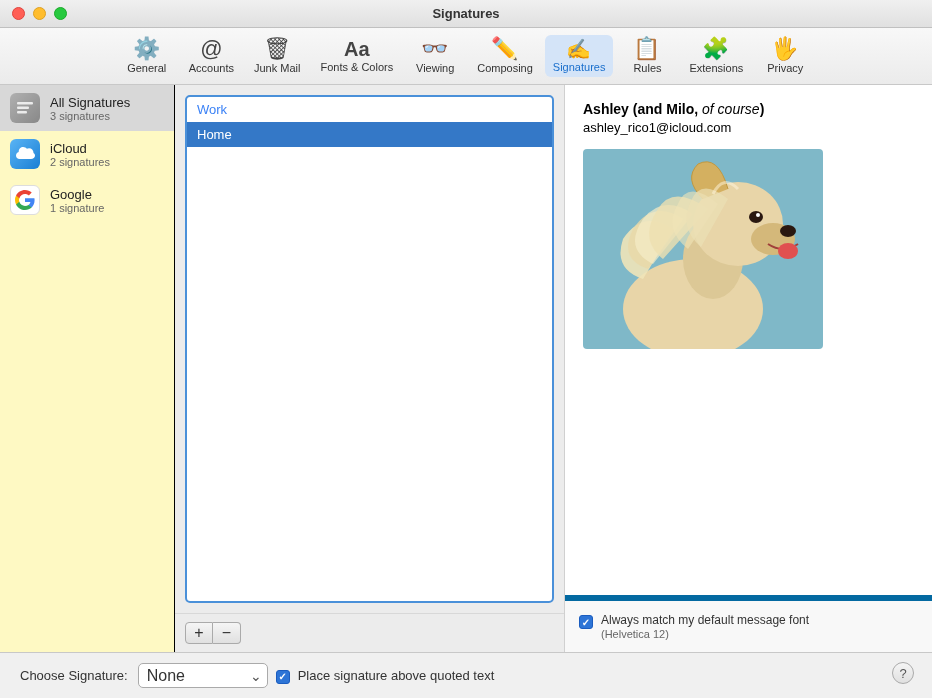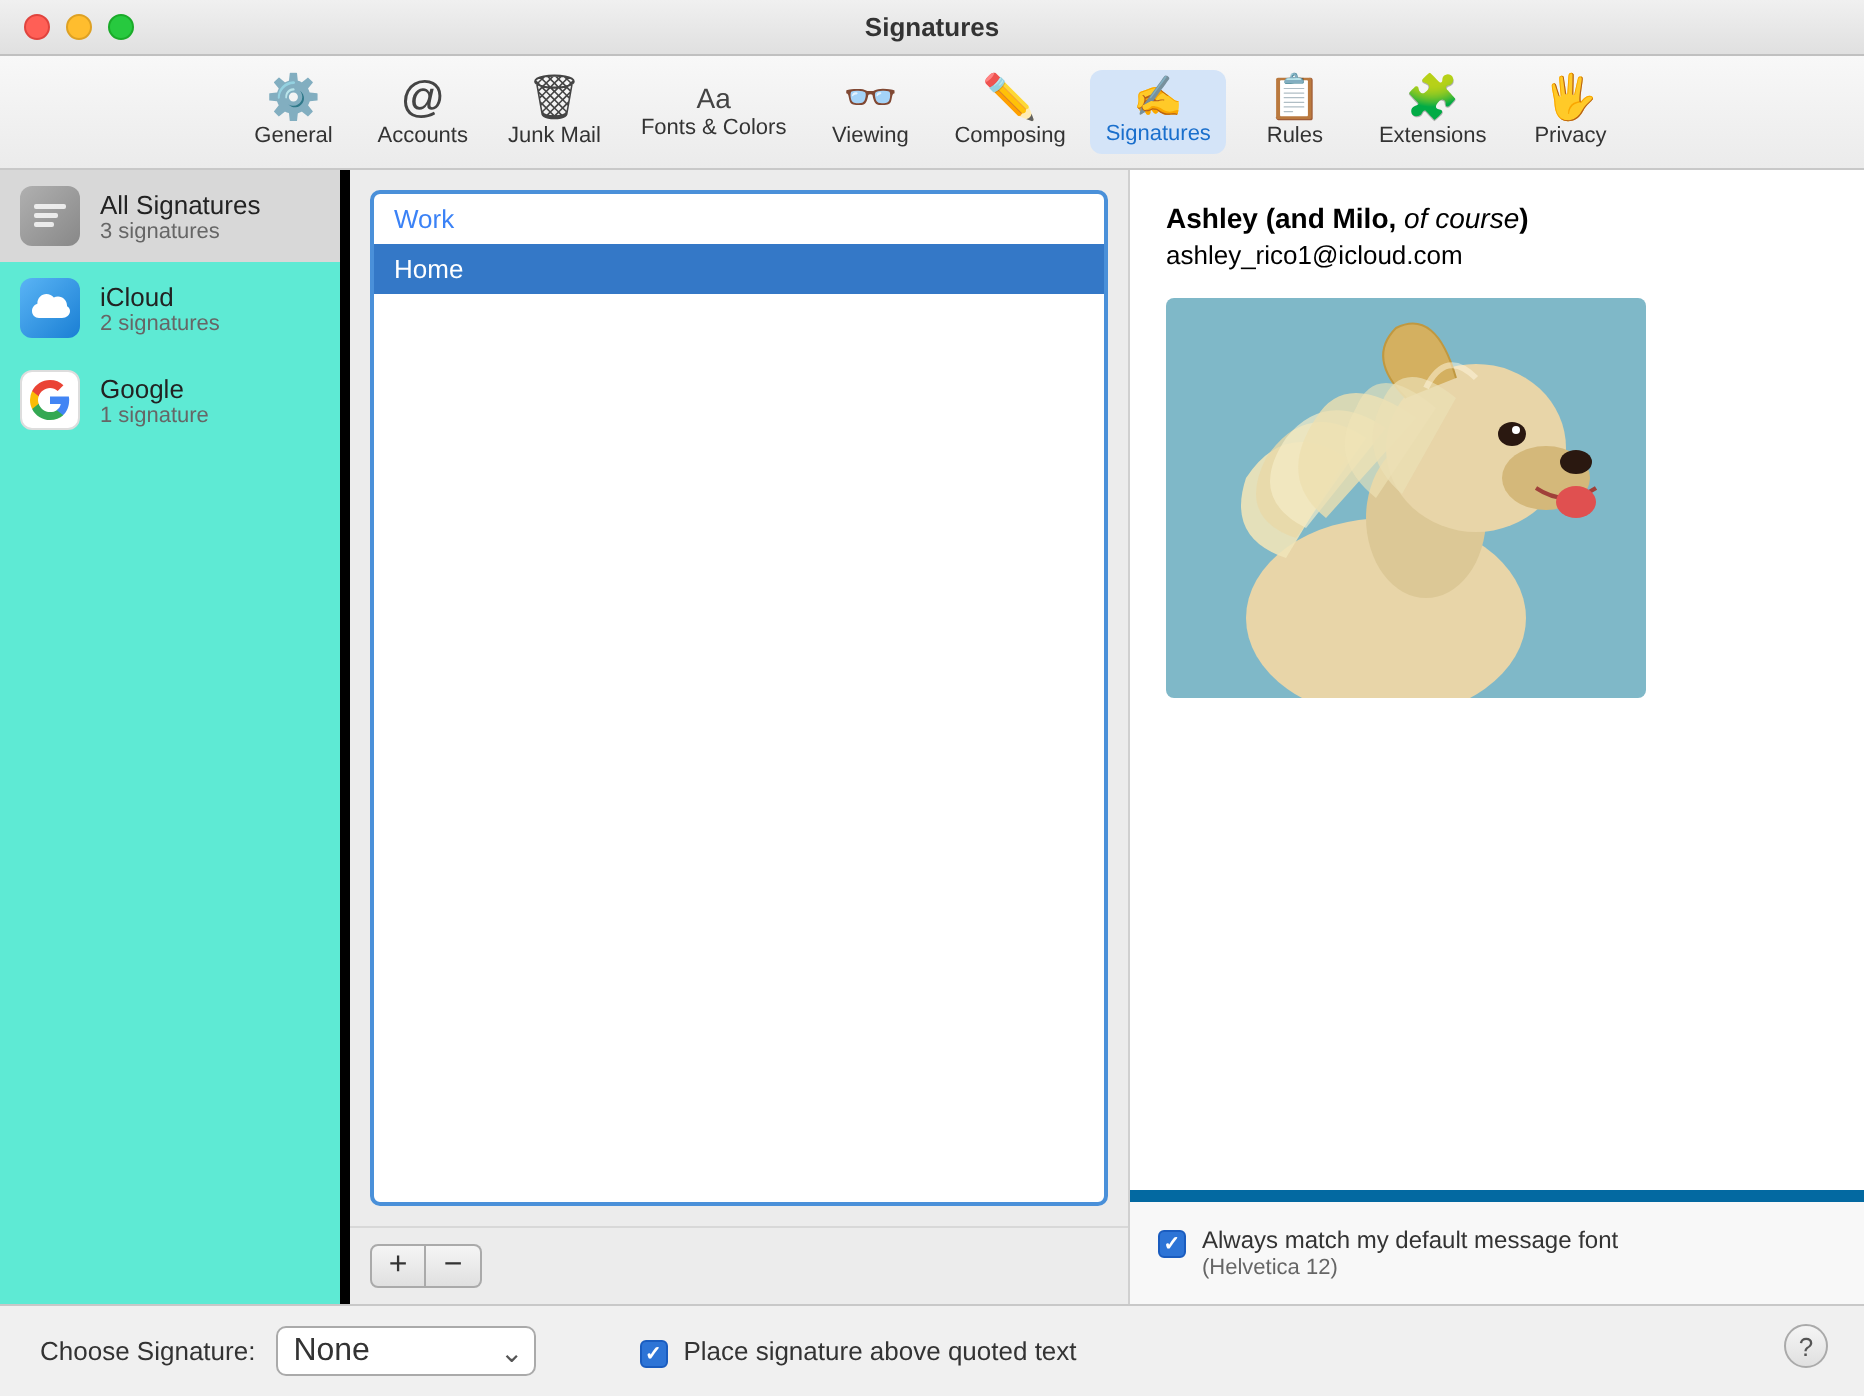--- a/index.html
+++ b/index.html
@@ -87,22 +87,22 @@
     
     .main-content {
       display: flex;
       flex: 1;
       overflow: hidden;
     }
 
     
     .sidebar {
       width: 175px;
-      background: #5eead4;
-      border-right: 5px solid #000000;
+      background: #fef9c3;
+      border-right: 1px solid #000000;
       display: flex;
       flex-direction: column;
       flex-shrink: 0;
     }
     .sidebar-item {
       display: flex;
       align-items: center;
       padding: 8px 10px;
       cursor: pointer;
       gap: 10px;
@@ -325,21 +325,20 @@
       top: 50%;
       transform: translateY(-50%);
       pointer-events: none;
       color: #555;
       font-size: 14px;
     }
     .place-sig-row {
       display: flex;
       align-items: center;
       gap: 8px;
-      margin-left: 44px;
     }
     .place-sig-label {
       font-size: 13px;
       color: #333;
     }
     .help-btn {
       position: absolute;
       right: 18px;
       bottom: 14px;
       width: 22px;
@@ -374,21 +373,21 @@
   </div>
   <div class="toolbar-item">
     <span class="toolbar-icon">@</span>
     <span class="toolbar-label">Accounts</span>
   </div>
   <div class="toolbar-item">
     <span class="toolbar-icon">🗑</span>
     <span class="toolbar-label">Junk Mail</span>
   </div>
   <div class="toolbar-item">
-    <span class="toolbar-icon" style="font-size:14px;font-weight:400;">Aa</span>
+    <span class="toolbar-icon" style="font-size:20px;font-weight:700;">Aa</span>
     <span class="toolbar-label">Fonts &amp; Colors</span>
   </div>
   <div class="toolbar-item">
     <span class="toolbar-icon">👓</span>
     <span class="toolbar-label">Viewing</span>
   </div>
   <div class="toolbar-item">
     <span class="toolbar-icon">✏️</span>
     <span class="toolbar-label">Composing</span>
   </div>

